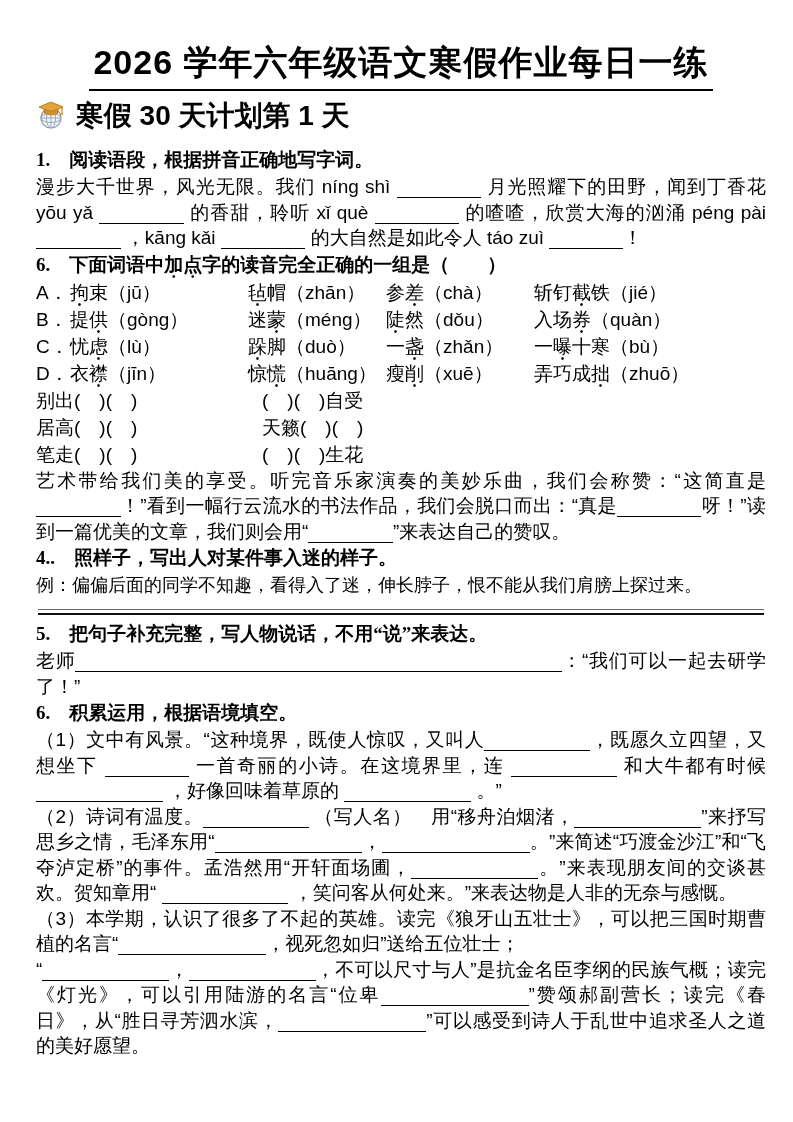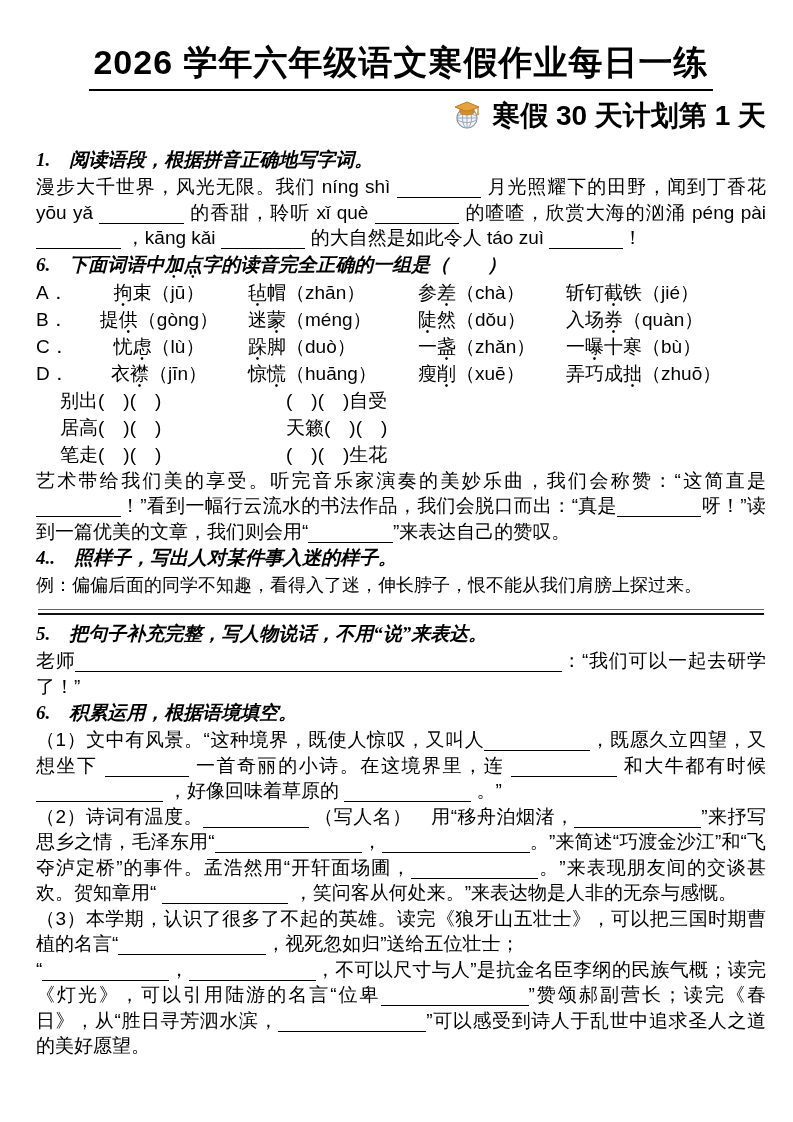--- a/index.html
+++ b/index.html
@@ -5,45 +5,45 @@
   html,body{margin:0;padding:0;background:#fff;}
   body{width:793px;height:1122px;overflow:hidden;color:#000;
        font-family:"Liberation Sans",sans-serif;}
   .page{box-sizing:border-box;width:790px;height:1122px;padding:40px 24px 0 36px;}
 
   
   .title-wrap{text-align:center;margin:0 0 6px 0;}
   .title{display:inline-block;font-size:34px;font-weight:bold;letter-spacing:1px;
          border-bottom:2.5px solid #000;padding:0 4px 3px 4px;
          font-family:"Liberation Sans",sans-serif;}
-  .subtitle-wrap{text-align:right;font-size:28px;font-weight:bold;margin:0 0 10px 0;}
+  .subtitle-wrap{text-align:left;font-size:28px;font-weight:bold;margin:0 0 10px 0;}
   .subtitle-wrap .icon{display:inline-block;vertical-align:-5px;margin-right:2px;}
 
   
   .heading{font-family:"Liberation Serif",serif;font-weight:bold;font-size:19px;
-           line-height:26px;margin:1px 0 1px 0;font-style:italic;}
+           line-height:26px;margin:1px 0 1px 0;}
 
   
   .body{font-size:19px;line-height:25.5px;margin:0;text-align:justify;}
 
   
   .q2-row{display:flex;font-size:19px;line-height:27px;}
   .q2-row .lbl{width:34px;flex:none;}
-  .q2-row .w1{width:178px;flex:none;text-align:center;}
+  .q2-row .w1{width:178px;flex:none;}
   .q2-row .w2{width:138px;flex:none;}
-  .q2-row .w3{width:148px;flex:none;margin-left:32px;}
+  .q2-row .w3{width:148px;flex:none;}
   .q2-row .w4{flex:1;}
 
   
   .dotchar{position:relative;display:inline-block;}
   .dotchar::after{content:"•";position:absolute;left:50%;bottom:-0.42em;
                   transform:translateX(-50%);font-size:10px;line-height:1;}
 
   
-  .q3-row{display:flex;font-size:19px;line-height:27px;margin-left:24px;}
+  .q3-row{display:flex;font-size:19px;line-height:27px;}
   .q3-row .c1{width:226px;flex:none;}
   .q3-row .c2{flex:1;}
 
   
   .example{font-family:"Liberation Serif",serif;font-size:18px;line-height:24px;
            margin:2px 0 0 0;}
 
   
   .divider{height:3px;border-top:1px solid #666;border-bottom:2px solid #111;
            margin:12px 2px 6px 2px;}

